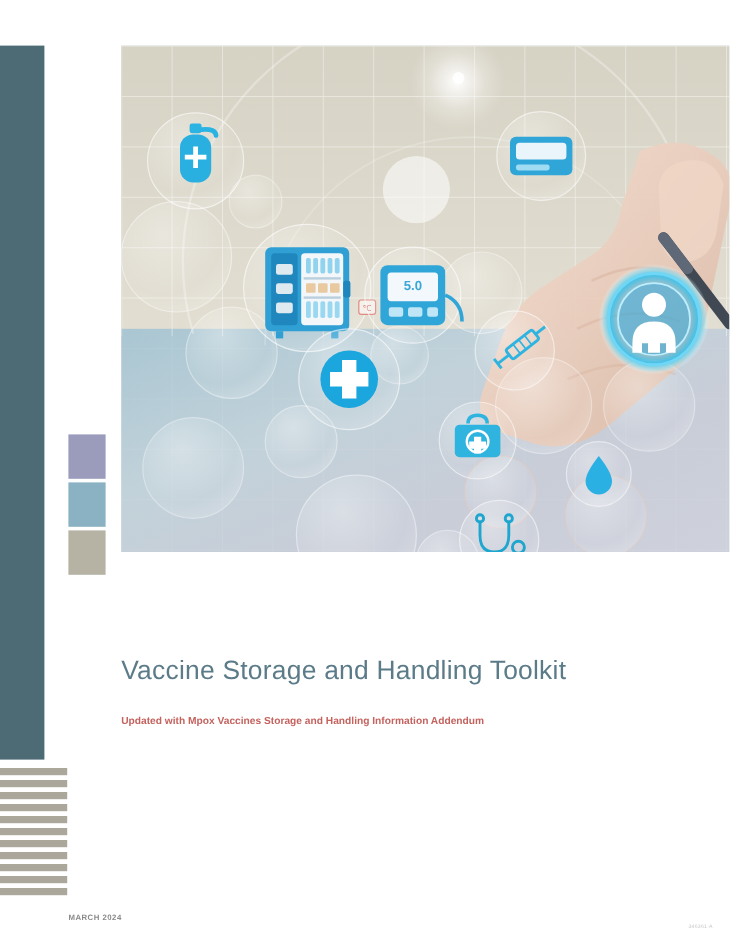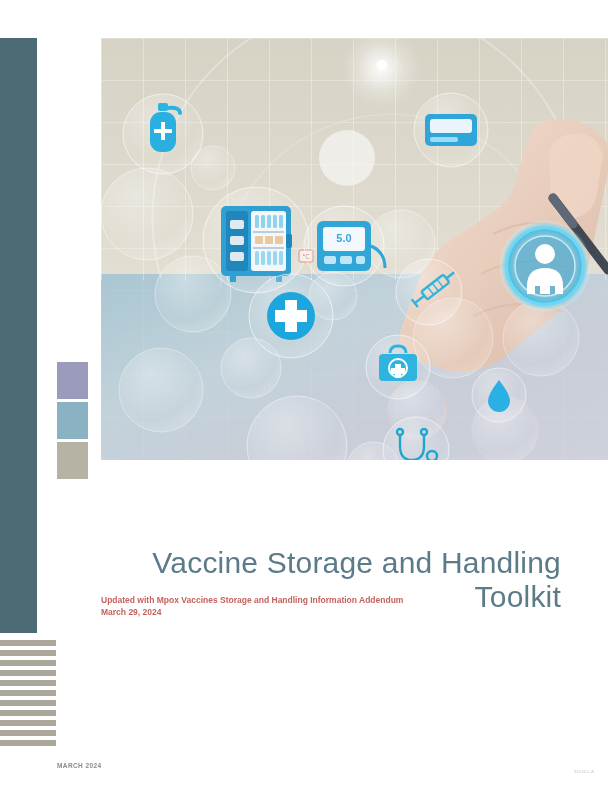--- a/index.html
+++ b/index.html
@@ -21,21 +21,21 @@
   .swatches{position:absolute;left:57px;top:362px;width:31px;}
   .swatches i{display:block;width:31px;height:37px;margin-bottom:3px;}
 
   
   .hero{position:absolute;left:101px;top:38px;width:507px;height:422px;
         overflow:hidden;background:#cfd4d8;}
   .hero svg{display:block;width:507px;height:462px;}
 
   
   .title{position:absolute;left:101px;top:546px;width:460px;
-         text-align:right;font-size:30px;font-weight:400;
+         text-align:left;font-size:22px;font-weight:400;
          letter-spacing:.2px;color:#5c7b89;
          font-family:"Liberation Sans", sans-serif;}
   .subtitle{position:absolute;left:101px;top:594px;width:460px;
             font-size:8.5px;font-weight:700;
             color:#c4625e;line-height:12px;}
   .subtitle span{display:block;}
 
   
   .logo{position:absolute;left:286px;top:680px;width:68px;}
   .logo svg{display:block;}
@@ -293,20 +293,19 @@
           <path d="M426 248 q0 -18 18 -18 q18 0 18 18 v8 h-8 v-8 h-5 v8 h-10 v-8 h-5 v8 h-8z"></path>
         </g>
       </g>
     </svg>
   </div>
 
   <div class="title">Vaccine Storage and Handling Toolkit</div>
 
   <div class="subtitle">
     <span>Updated with Mpox Vaccines Storage and Handling Information Addendum</span>
-    <span>March 29, 2024</span>
   </div>
 
 
   <div class="footer-date">MARCH 2024</div>
   <div class="footer-code">346361-A</div>
 
 </div>
 
 </body></html>

